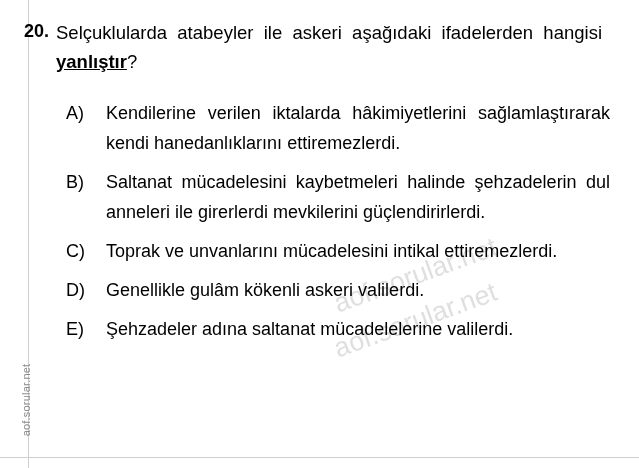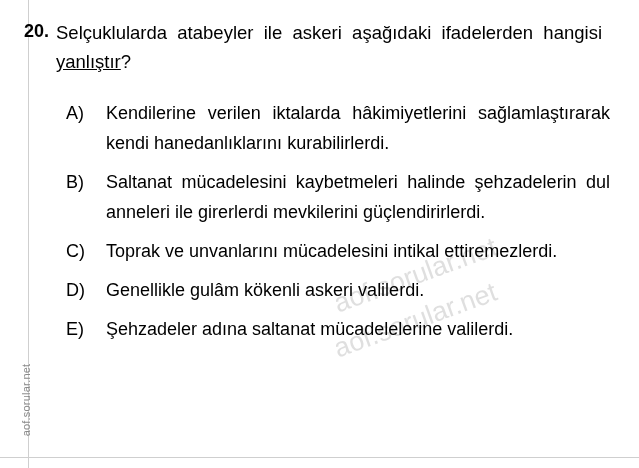--- a/index.html
+++ b/index.html
@@ -91,20 +91,21 @@
     flex: 1 1 auto;
     font-family: "Liberation Sans", sans-serif;
     font-size: 18.5px;
     line-height: 29px;
     text-align: justify;
     text-justify: inter-word;
     padding-right: 18px;
   }
   .q-text .underline {
     text-decoration: underline;
+    font-weight: bold;
   }
 
   
   .options {
     position: absolute;
     left: 66px;
     top: 98px;
     width: 556px;
   }
   .option {
@@ -146,21 +147,21 @@
   <div class="q-row">
     <div class="q-num">20.</div>
     <div class="q-text"><span>Selçuklularda atabeyler ile askeri aşağıdaki ifadelerden hangisi </span><span class="underline">yanlıştır</span><span>?</span></div>
   </div>
 </div>
 
 <div class="options">
 
   <div class="option">
     <div class="opt-letter">A)</div>
-    <div class="opt-text">Kendilerine verilen iktalarda hâkimiyetlerini sağlamlaştırarak kendi hanedanlıklarını kurabilirlerdi.</div>
+    <div class="opt-text">Kendilerine verilen iktalarda hâkimiyetlerini sağlamlaştırarak kendi hanedanlıklarını ettiremezlerdi.</div>
   </div>
 
   <div class="option">
     <div class="opt-letter">B)</div>
     <div class="opt-text">Saltanat mücadelesini kaybetmeleri halinde şehzadelerin dul anneleri ile girerlerdi mevkilerini güçlendirirlerdi.</div>
   </div>
 
   <div class="option">
     <div class="opt-letter">C)</div>
     <div class="opt-text">Toprak ve unvanlarını mücadelesini intikal ettiremezlerdi.</div>

